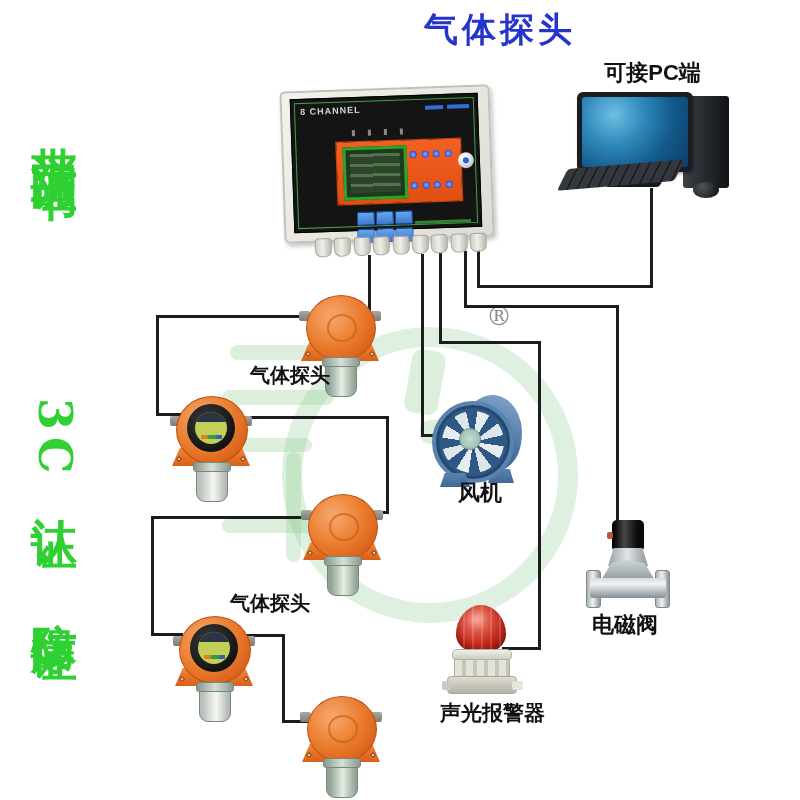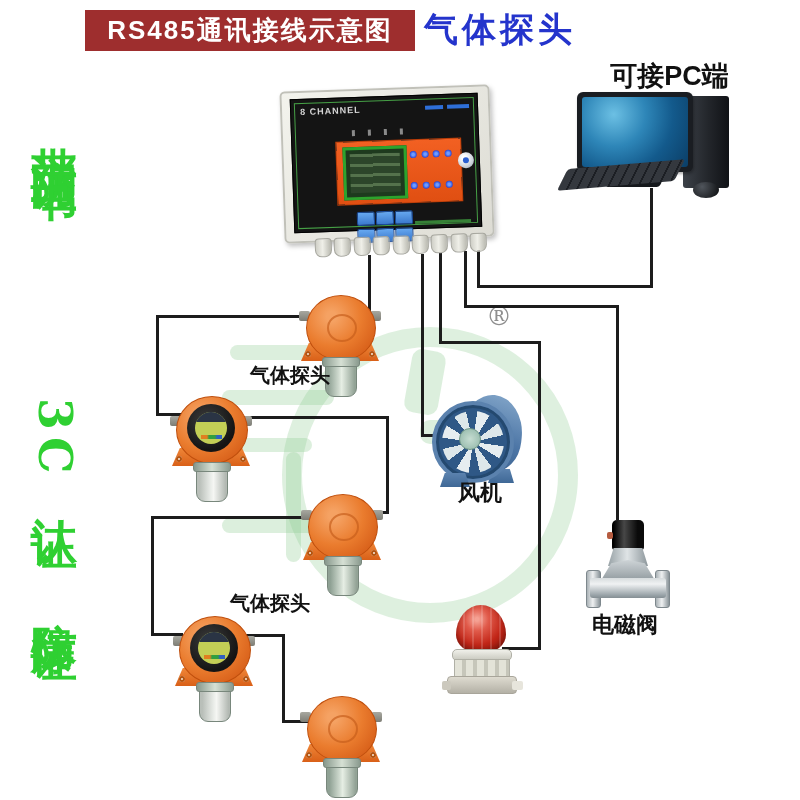--- a/index.html
+++ b/index.html
@@ -53,22 +53,22 @@
   .round-btn::after{content:'';position:absolute;left:5px;top:5px;width:6px;height:6px;border-radius:50%;background:#2b5fd0;}
   .keypad{position:absolute;left:62px;top:114px;display:grid;grid-template-columns:repeat(3,16px);gap:3px;}
   .key{width:16px;height:12px;background:linear-gradient(#66a8f0,#3a78cc);border:1px solid #1b4c9c;border-radius:2px;}
   .footer-bar{position:absolute;right:10px;bottom:4px;width:56px;height:3px;background:#3f9b3f;opacity:.8;}
   .glands{position:absolute;left:30px;right:8px;bottom:-15px;display:flex;justify-content:space-between;}
   .gland{width:15px;height:17px;background:linear-gradient(90deg,#cfcfc7,#efefe8 45%,#b9b9b0);
     border:1px solid #a6a69e;border-radius:4px 4px 7px 7px;}
 
   
   .pc{left:565px;top:30px;width:175px;height:170px;}
-  .pc-label{position:absolute;left:17px;top:28px;width:175px;text-align:center;
-    font-size:27px;font-weight:bold;color:#111;}
+  .pc-label{position:absolute;left:0;top:28px;width:175px;text-align:center;
+    font-size:22px;font-weight:bold;color:#111;}
   .tower{position:absolute;left:118px;top:66px;width:46px;height:92px;border-radius:3px;
     background:linear-gradient(90deg,#3c4148,#23262b 55%,#101216);}
   .tower::before{content:'';position:absolute;left:6px;top:8px;width:3px;height:70px;
     background:repeating-linear-gradient(180deg,#5a6068 0 8px,transparent 8px 14px);}
   .monitor{position:absolute;left:12px;top:62px;width:116px;height:80px;background:#1a1d22;
     border-radius:6px;box-shadow:1px 2px 3px rgba(0,0,0,.3);}
   .screen{position:absolute;inset:5px;border-radius:3px;
     background:radial-gradient(circle at 30% 25%,#6cc0e4 0%,#2e86b8 35%,#135a8c 65%,#0b3e66 100%);}
   .mon-stand{position:absolute;left:62px;top:140px;width:14px;height:12px;background:#22262b;}
   .mon-base{position:absolute;left:42px;top:150px;width:54px;height:7px;background:#15181c;border-radius:3px;transform:skewX(-25deg);}
@@ -184,21 +184,20 @@
   <div class="abs wm-ring wm"></div>
   <div class="wm" style="left:408px;top:350px;width:34px;height:64px;transform:rotate(10deg);"></div>
   <div class="wm" style="left:420px;top:420px;width:66px;height:24px;"></div>
   <div class="wm" style="left:230px;top:345px;width:96px;height:15px;"></div>
   <div class="wm" style="left:222px;top:390px;width:112px;height:15px;"></div>
   <div class="wm" style="left:240px;top:438px;width:72px;height:14px;"></div>
   <div class="wm" style="left:286px;top:452px;width:15px;height:110px;"></div>
   <div class="wm" style="left:222px;top:518px;width:100px;height:15px;"></div>
   <div class="abs reg-mark">®</div>
 
-  <div class="abs title-box">RS485通讯接线示意图</div>
   <div class="abs subtitle">气体探头</div>
 
   <div class="abs cert cert1">带消防证书</div>
   <div class="abs cert cert2">3C认证</div>
   <div class="abs cert cert3">防爆证</div>
 
   <div class="wire wv" style="left:368px;top:255px;height:60px;"></div>
 
   <div class="wire wh" style="left:156px;top:315px;width:154px;"></div>
   <div class="wire wv" style="left:156px;top:315px;height:101px;"></div>
@@ -361,14 +360,15 @@
     <div class="ribs"></div>
     <div class="rim"></div>
     <div class="abase"></div>
     <div class="skirt"></div>
   </div>
 
   <div class="dev-label" style="left:250px;top:362px;font-size:20px;">气体探头</div>
   <div class="dev-label" style="left:230px;top:590px;font-size:20px;">气体探头</div>
   <div class="dev-label" style="left:458px;top:478px;font-size:22px;">风机</div>
   <div class="dev-label" style="left:592px;top:610px;font-size:22px;">电磁阀</div>
+  <div class="dev-label" style="left:440px;top:699px;font-size:21px;">声光报警器</div>
 
 </div>
 
 </body></html>

